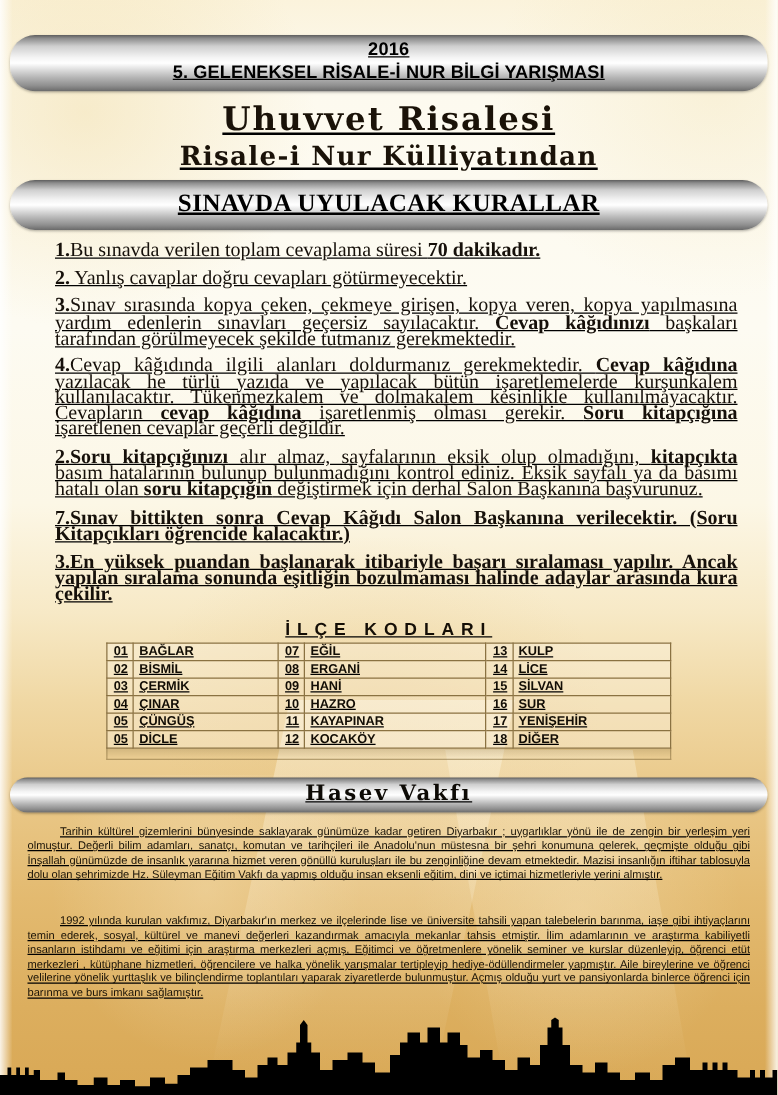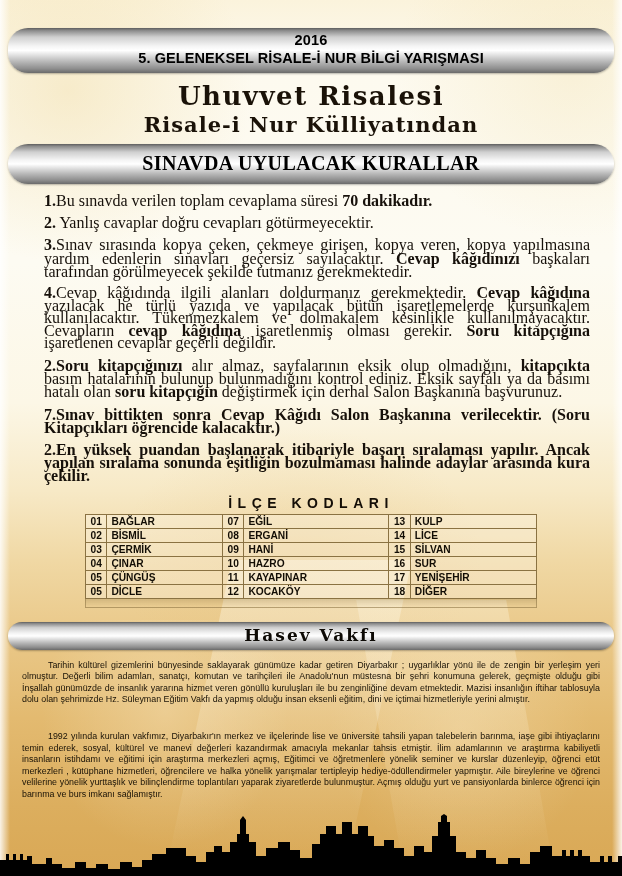--- a/index.html
+++ b/index.html
@@ -7,20 +7,21 @@
   body {
     font-family:"Liberation Serif", serif;
     position:relative; overflow:hidden;
     background:#fdfaf0;
   }
 
   
   .page {
     position:absolute; inset:0; width:622px; height:876px;
     overflow:hidden;
+    text-decoration:underline;
   }
   .bg-base {
     position:absolute; inset:0;
     background:linear-gradient(to bottom,
       #fbf3dc 0%,
       #fdfaef 8%,
       #fdfbf2 30%,
       #fcf7e6 46%,
       #f7e9c6 56%,
       #f0d8a4 64%,
@@ -169,21 +170,21 @@
     color:#120d05;
     background:rgba(255,253,244,.30);
     border:1px solid #8a7242;
   }
   #codes-table td {
     border:1px solid #8a7242;
     padding:1px 4px;
     height:14px;
     white-space:nowrap;
   }
-  td.code-num { width:20px; text-align:center; padding-left:5px; }
+  td.code-num { width:20px; text-align:right; padding-left:5px; }
   td.code-name { }
   td.c-name-1 { width:110px; }
   td.c-name-2 { width:138px; }
   td.c-name-3 { width:120px; }
   .table-shadow {
     width:452px; margin:0 auto;
     height:9px;
     background:linear-gradient(to bottom, rgba(120,95,45,.22), rgba(120,95,45,0));
     border-left:1px solid rgba(138,114,66,.55);
     border-right:1px solid rgba(138,114,66,.55);
@@ -258,21 +259,21 @@
       <div class="rules-title">SINAVDA UYULACAK KURALLAR</div>
     </div>
 
     <div id="rules-list">
         <div class="rule"><b>1.</b>Bu sınavda verilen toplam cevaplama süresi <b>70 dakikadır.</b></div>
         <div class="rule"><b>2.</b> Yanlış cavaplar doğru cevapları götürmeyecektir.</div>
         <div class="rule"><b>3.</b>Sınav sırasında kopya çeken, çekmeye girişen, kopya veren, kopya yapılmasına yardım edenlerin sınavları geçersiz sayılacaktır. <b>Cevap kâğıdınızı</b> başkaları tarafından görülmeyecek şekilde tutmanız gerekmektedir.</div>
         <div class="rule tight"><b>4.</b>Cevap kâğıdında ilgili alanları doldurmanız gerekmektedir. <b>Cevap kâğıdına</b> yazılacak he türlü yazıda ve yapılacak bütün işaretlemelerde kurşunkalem kullanılacaktır. Tükenmezkalem ve dolmakalem kesinlikle kullanılmayacaktır. Cevapların <b>cevap kâğıdına</b> işaretlenmiş olması gerekir. <b>Soru kitapçığına</b> işaretlenen cevaplar geçerli değildir.</div>
         <div class="rule"><b>2.Soru kitapçığınızı</b> alır almaz, sayfalarının eksik olup olmadığını, <b>kitapçıkta</b> basım hatalarının bulunup bulunmadığını kontrol ediniz. Eksik sayfalı ya da basımı hatalı olan <b>soru kitapçığın</b> değiştirmek için derhal Salon Başkanına başvurunuz.</div>
         <div class="rule"><b>7.Sınav bittikten sonra Cevap Kâğıdı Salon Başkanına verilecektir. (Soru Kitapçıkları öğrencide kalacaktır.)</b></div>
-        <div class="rule"><b>2.En yüksek puandan başlanarak itibariyle başarı sıralaması yapılır. Ancak yapılan sıralama sonunda eşitliğin bozulmaması halinde adaylar arasında kura çekilir.</b></div>
+        <div class="rule"><b>3.En yüksek puandan başlanarak itibariyle başarı sıralaması yapılır. Ancak yapılan sıralama sonunda eşitliğin bozulmaması halinde adaylar arasında kura çekilir.</b></div>
       </div>
 
     <div id="codes-heading">İLÇE KODLARI</div>
     <div id="codes-table-wrap">
       <table id="codes-table">
         <tbody id="codes-body">
             <tr>
               <td class="code-num">01</td>
               <td class="code-name c-name-1">BAĞLAR</td>
               <td class="code-num">07</td>

